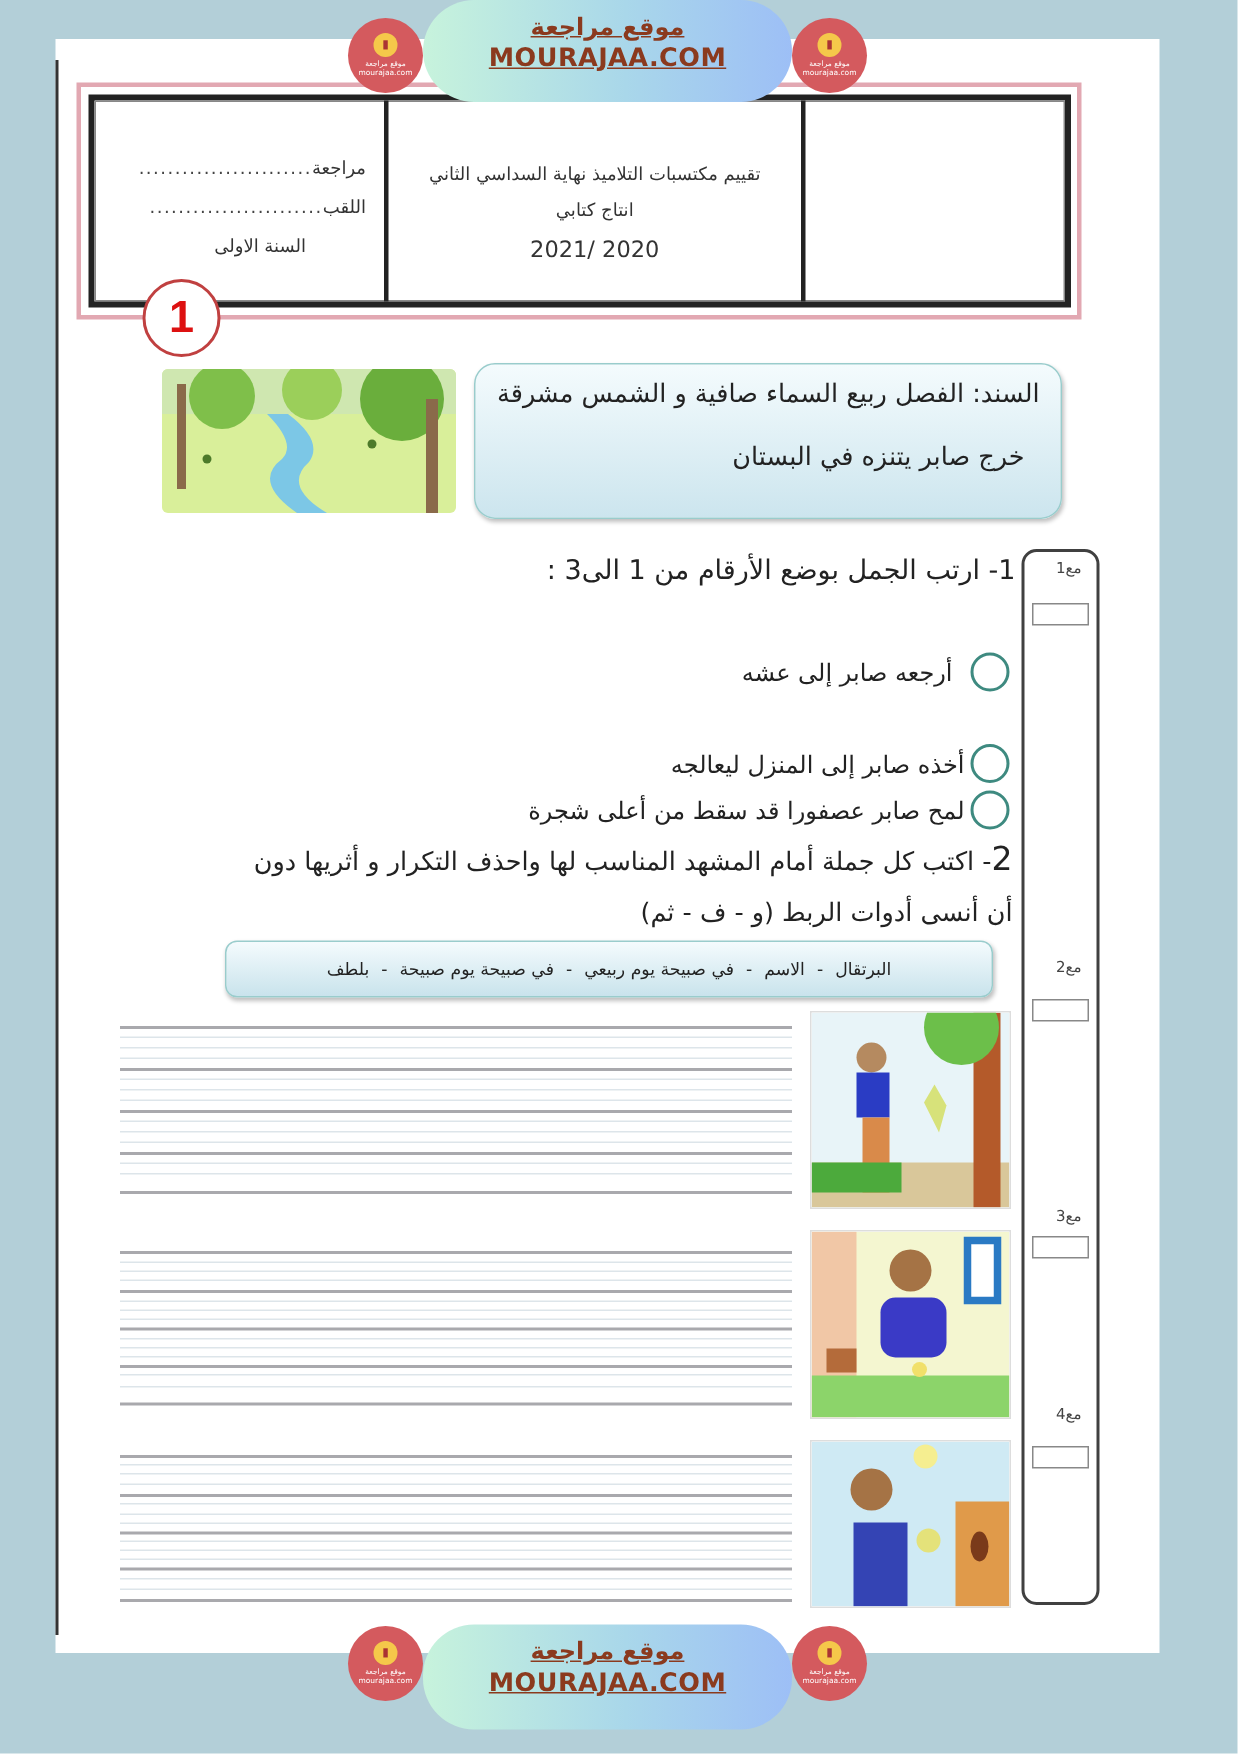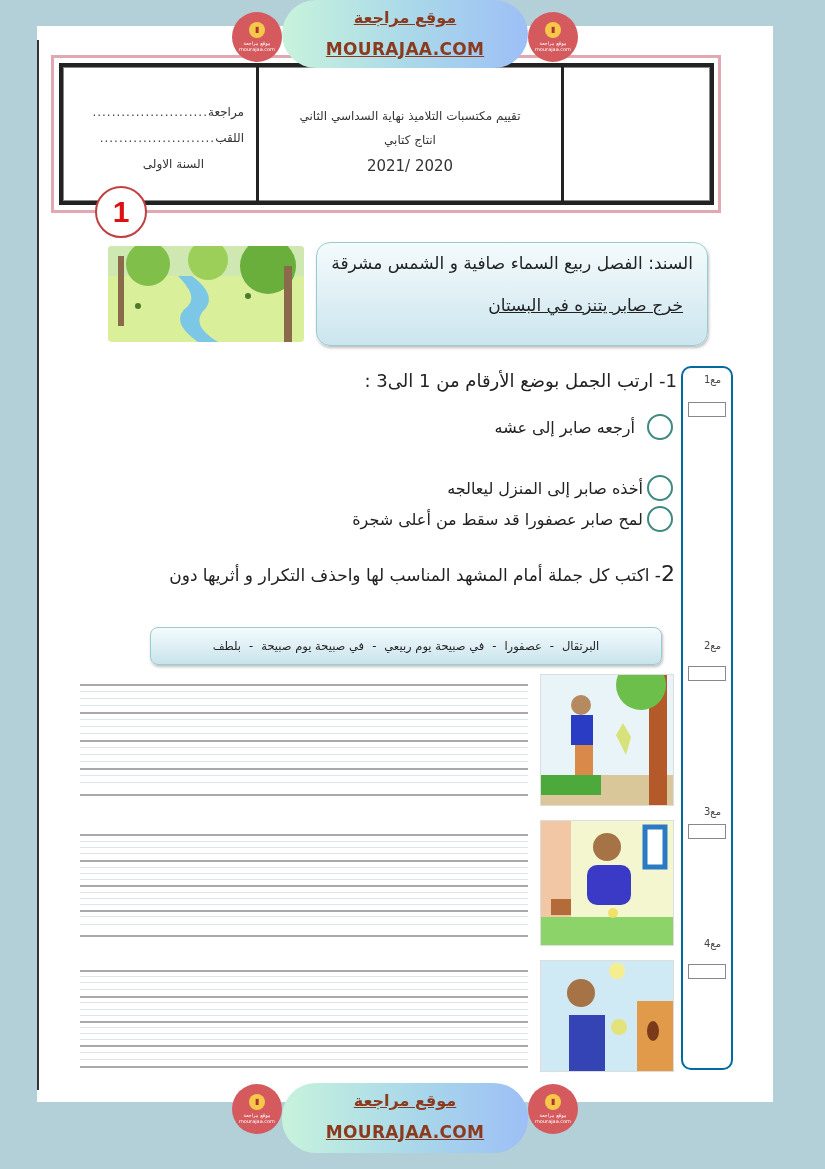--- a/index.html
+++ b/index.html
@@ -19,21 +19,21 @@
     position: absolute; left: 51px; top: 55px; width: 670px; height: 158px;
     border: 3px solid #e2a8b2; box-sizing: border-box; background: #fff;
   }
   .hdr-inner {
     position: absolute; left: 59px; top: 63px; width: 655px; height: 142px;
     border: 4px solid #222; box-sizing: border-box; display: flex; direction: ltr;
     box-shadow: 0 0 0 1px #888 inset;
   }
   .hdr-cell { box-sizing: border-box; position: relative; font-family: "DejaVu Sans", sans-serif; color: #333; direction: rtl; }
   .hdr-left { width: 196px; border-right: 3px solid #222; padding: 38px 12px 0 10px; font-size: 12px; }
-  .hdr-mid  { width: 305px; border-right: 3px solid #222; text-align: center; padding-top: 42px; font-size: 12px; }
+  .hdr-mid  { width: 278px; border-right: 3px solid #222; text-align: center; padding-top: 42px; font-size: 12px; }
   .hdr-right{ flex: 1; text-align: center; padding-top: 46px; font-size: 12px; }
   .hdr-left .row { display: flex; justify-content: flex-start; margin-bottom: 12px; }
   .dots { letter-spacing: 1px; color: #444; }
   .hdr-mid div { margin-bottom: 10px; }
   .hdr-mid .year { font-size: 15px; direction: ltr; margin-top: 2px; }
   .hdr-right div { margin-bottom: 20px; }
 
   .num-badge {
     position: absolute; left: 95px; top: 186px; width: 48px; height: 48px; border-radius: 50%;
     border: 2px solid #c04040; background: #fff; color: #d11; font-size: 30px; font-weight: bold;
@@ -45,34 +45,34 @@
     position: absolute; left: 108px; top: 246px; width: 196px; height: 96px; border-radius: 4px; overflow: hidden;
   }
   .sanad-box {
     position: absolute; left: 316px; top: 242px; width: 392px; height: 104px; box-sizing: border-box;
     border: 1px solid #9cc; border-radius: 14px;
     background: linear-gradient(#f4fbfd, #cce5ee);
     box-shadow: 1px 2px 3px rgba(0,0,0,0.25);
     direction: rtl; text-align: right; padding: 10px 14px; font-size: 17px; color: #222;
   }
   .sanad-box .l1 { margin-bottom: 22px; }
-  .sanad-box .l2 { padding-right: 10px; text-decoration: underline; }
+  .sanad-box .l2 { padding-right: 10px; }
 
   
   .score-col {
     position: absolute; left: 681px; top: 366px; width: 52px; height: 704px; box-sizing: border-box;
-    border: 2px solid #0369a1; border-radius: 10px; background: #fff;
+    border: 2px solid #404040; border-radius: 10px; background: #fff;
   }
   .score-lbl { position: absolute; right: 10px; font-size: 10px; color: #444; direction: rtl; }
   .score-box { position: absolute; left: 5px; width: 38px; height: 15px; border: 1.5px solid #888; box-sizing: border-box; }
 
   
   .q-title { position: absolute; direction: rtl; text-align: right; color: #222; }
   .q1-title { right: 148px; top: 370px; font-size: 18px; }
-  .opt { position: absolute; right: 152px; display: flex; align-items: center; direction: rtl; font-size: 16px; color: #222; }
+  .opt { position: absolute; right: 152px; display: flex; align-items: center; direction: rtl; font-size: 16px; color: #222; margin-top: 21px; }
   .circle { width: 26px; height: 26px; border-radius: 50%; border: 2.5px solid #3e8a80; box-sizing: border-box; margin-left: 4px; flex: none; }
 
   .q2-title { right: 150px; top: 557px; font-size: 17px; line-height: 34px; width: 560px; }
   .q2-title .num { font-size: 22px; }
 
   .words-box {
     position: absolute; left: 150px; top: 627px; width: 512px; height: 38px; box-sizing: border-box;
     border: 1px solid #9cc; border-radius: 8px; background: linear-gradient(#f4fbfd, #c9e3ec);
     box-shadow: 1px 2px 3px rgba(0,0,0,0.25);
     direction: rtl; font-size: 11.5px; color: #222; display: flex; align-items: center; justify-content: center; gap: 8px;
@@ -85,21 +85,21 @@
 
   .pic { position: absolute; left: 540px; width: 132px; border: 1px solid #ddd; overflow: hidden; }
 
   
   .wm-pill {
     position: absolute; width: 246px; height: 68px; border-radius: 34px;
     background: linear-gradient(90deg, #c7f3dc, #a9d7ea 55%, #9dbff6);
     text-align: center; color: #8b3a1e; font-family: "DejaVu Sans", sans-serif; font-weight: bold;
   }
   .wm-pill .ar { font-size: 16px; text-decoration: underline; margin-top: 8px; direction: rtl; }
-  .wm-pill .en { font-size: 17px; text-decoration: underline; letter-spacing: 0.3px; margin-top: 12px; }
+  .wm-pill .en { font-size: 17px; text-decoration: underline; letter-spacing: 0.3px; margin-top: 2px; }
   .wm-logo {
     position: absolute; width: 50px; height: 50px; border-radius: 50%; background: #d45a5e; text-align: center;
   }
   .wm-logo .icon { width: 16px; height: 16px; border-radius: 50%; background: #f5c84a; margin: 10px auto 2px; font-size: 8px; color: #a33; line-height: 16px; }
   .wm-logo .txt { font-size: 5px; color: #fff; line-height: 6px; }
 </style>
 </head>
 <body>
 
 <div class="page"></div>
@@ -168,25 +168,26 @@
   <span class="circle"></span>
   <span>أخذه صابر إلى المنزل ليعالجه</span>
 </div>
 <div class="opt" style="top:506px">
   <span class="circle"></span>
   <span>لمح صابر عصفورا قد سقط من أعلى شجرة</span>
 </div>
 
 <div class="q-title q2-title">
   <div><span class="num">2</span><span>- اكتب كل جملة أمام المشهد المناسب لها واحذف التكرار و أثريها دون</span></div>
+  <div>أن أنسى أدوات الربط (و - ف - ثم)</div>
 </div>
 <div class="words-box">
   <span>البرتقال</span>
   <span>-</span>
-  <span>عصفورا</span>
+  <span>الاسم</span>
   <span>-</span>
   <span>في صبيحة يوم ربيعي</span>
   <span>-</span>
   <span>في صبيحة يوم صبيحة</span>
   <span>-</span>
   <span>بلطف</span>
 </div>
 
 <div class="lines" style="top:684px;height:112px">
   <div class="ln dark" style="top:0"></div>

